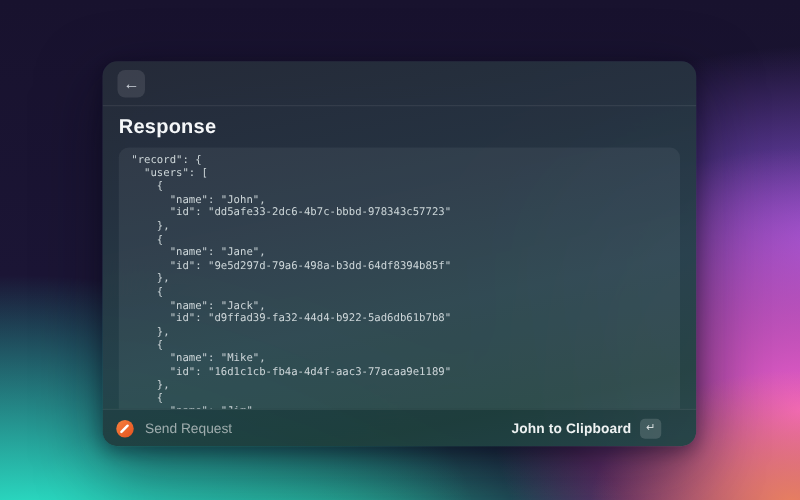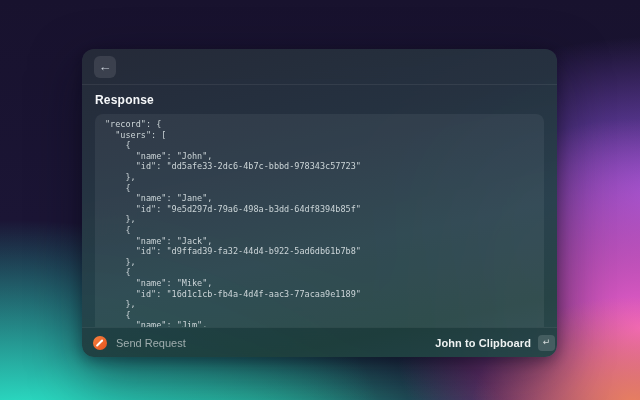--- a/index.html
+++ b/index.html
@@ -55,21 +55,21 @@
 
   .win-content {
     flex: 1 1 auto;
     display: flex;
     flex-direction: column;
     padding: 0 13px;
     min-height: 0;
   }
   .page-title {
     margin-top: 8px;
-    font-size: 12px;
+    font-size: 16px;
     font-weight: 700;
     color: #f5f7f9;
     letter-spacing: 0.2px;
   }
   .code-block {
     margin-top: 7px;
     flex: 1 1 auto;
     min-height: 0;
     background: rgba(255,255,255,0.06);
     border-radius: 8px 8px 0 0;
@@ -83,21 +83,21 @@
     padding: 5px 10px;
     white-space: pre;
   }
 
   .win-footer {
     flex: 0 0 30px;
     height: 30px;
     display: flex;
     align-items: center;
     justify-content: space-between;
-    padding: 0 2px 0 11px;
+    padding: 0 28px 0 11px;
     border-top: 1px solid rgba(255,255,255,0.07);
     background: rgba(0,0,0,0.07);
   }
   .footer-left, .footer-right { display: flex; align-items: center; }
 
   .send-icon {
     width: 14px; height: 14px;
     border-radius: 50%;
     background: linear-gradient(135deg, #f6813f 0%, #e6521e 100%);
     position: relative;

